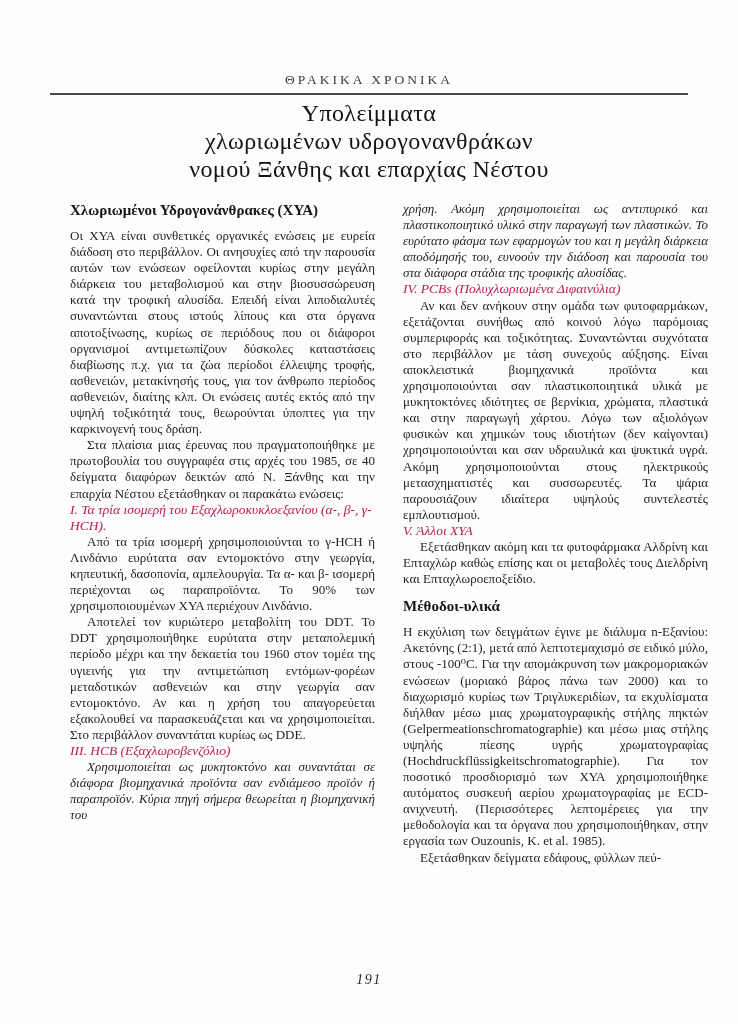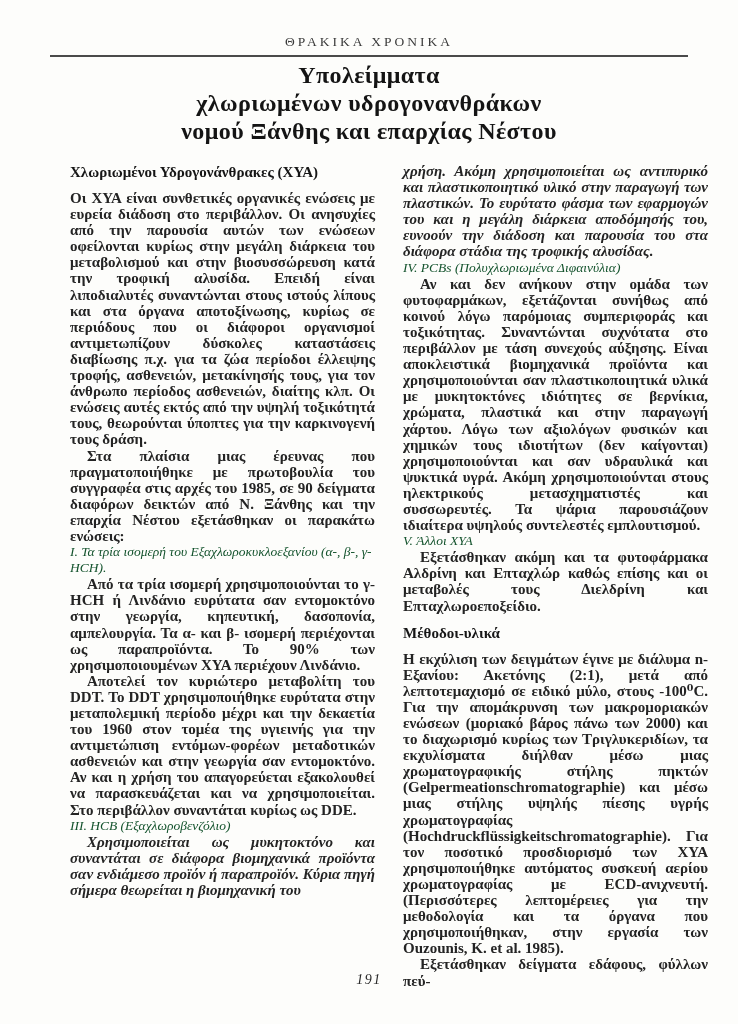--- a/index.html
+++ b/index.html
@@ -10,21 +10,21 @@
   .page {
     position: relative;
     width: 738px;
     height: 1024px;
     margin: 0 auto;
     background: #fdfdfb;
     color: #222;
     font-family: "Liberation Serif", "DejaVu Serif", serif;
     overflow: hidden;
     box-sizing: border-box;
-    padding-top: 34px;
+    padding-top: 72px;
   }
   .running-head {
     text-align: center;
     font-size: 13.5px;
     letter-spacing: 3px;
     color: #3b3b3b;
     line-height: 16px;
   }
   .rule {
     width: 638px;
@@ -36,21 +36,21 @@
     text-align: center;
     font-size: 20px;
     letter-spacing: 1.5px;
     color: #1d1d1d;
     line-height: 24px;
   }
   .title {
     margin: 4px 0 0 0;
     text-align: center;
     font-size: 24px;
-    font-weight: bold;
+    font-weight: normal;
     letter-spacing: 0.4px;
     color: #141414;
     line-height: 28px;
   }
   .title span { display: block; }
   .columns {
     display: flex;
     gap: 28px;
     margin: 18px 50px 0 70px;
   }
@@ -61,34 +61,33 @@
   .col-heading {
     font-size: 15px;
     font-weight: bold;
     color: #161616;
     margin: 0 0 8px 0;
     line-height: 19px;
   }
   .col-heading.mt { margin-top: 10px; }
   p.body {
     margin: 0;
-    font-size: 15px;
+    font-size: 13px;
     line-height: 16.1px;
     text-align: justify;
     color: #242424;
-    font-weight: bold;
   }
   p.ind { text-indent: 17px; }
   p.it { font-style: italic; }
   p.section-head {
     margin: 0;
     font-size: 13.5px;
     line-height: 16.1px;
     font-style: italic;
-    color: #14532d;
+    color: #be185d;
     text-align: left;
   }
   .page-number {
     position: absolute;
     left: 0;
     right: 0;
     top: 972px;
     text-align: center;
     font-size: 14px;
     font-style: italic;
@@ -109,21 +108,21 @@
     <span>Υπολείμματα</span>
     <span>χλωριωμένων υδρογονανθράκων</span>
     <span>νομού Ξάνθης και επαρχίας Νέστου</span>
   </h1>
 
   <div class="columns">
 
     <div class="col">
       <h2 class="col-heading">Χλωριωμένοι Υδρογονάνθρακες (ΧΥΑ)</h2>
       <p class="body">Οι ΧΥΑ είναι συνθετικές οργανικές ενώσεις με ευρεία διάδοση στο περιβάλλον. Οι ανησυχίες από την παρουσία αυτών των ενώσεων οφείλονται κυρίως στην μεγάλη διάρκεια του μεταβολισμού και στην βιοσυσσώρευση κατά την τροφική αλυσίδα. Επειδή είναι λιποδιαλυτές συναντώνται στους ιστούς λίπους και στα όργανα αποτοξίνωσης, κυρίως σε περιόδους που οι διάφοροι οργανισμοί αντιμετωπίζουν δύσκολες καταστάσεις διαβίωσης π.χ. για τα ζώα περίοδοι έλλειψης τροφής, ασθενειών, μετακίνησής τους, για τον άνθρωπο περίοδος ασθενειών, διαίτης κλπ. Οι ενώσεις αυτές εκτός από την υψηλή τοξικότητά τους, θεωρούνται ύποπτες για την καρκινογενή τους δράση.</p>
-      <p class="body ind">Στα πλαίσια μιας έρευνας που πραγματοποιήθηκε με πρωτοβουλία του συγγραφέα στις αρχές του 1985, σε 90 δείγματα διαφόρων δεικτών από Ν. Ξάνθης και την επαρχία Νέστου εξετάσθηκαν οι παρακάτω ενώσεις:</p>
+      <p class="body ind">Στα πλαίσια μιας έρευνας που πραγματοποιήθηκε με πρωτοβουλία του συγγραφέα στις αρχές του 1985, σε 40 δείγματα διαφόρων δεικτών από Ν. Ξάνθης και την επαρχία Νέστου εξετάσθηκαν οι παρακάτω ενώσεις:</p>
       <p class="section-head">Ι. Τα τρία ισομερή του Εξαχλωροκυκλοεξανίου (α-, β-, γ-HCH).</p>
       <p class="body ind">Από τα τρία ισομερή χρησιμοποιούνται το γ-HCH ή Λινδάνιο ευρύτατα σαν εντομοκτόνο στην γεωργία, κηπευτική, δασοπονία, αμπελουργία. Τα α- και β- ισομερή περιέχονται ως παραπροϊόντα. Το 90% των χρησιμοποιουμένων ΧΥΑ περιέχουν Λινδάνιο.</p>
       <p class="body ind">Αποτελεί τον κυριώτερο μεταβολίτη του DDT. Το DDT χρησιμοποιήθηκε ευρύτατα στην μεταπολεμική περίοδο μέχρι και την δεκαετία του 1960 στον τομέα της υγιεινής για την αντιμετώπιση εντόμων-φορέων μεταδοτικών ασθενειών και στην γεωργία σαν εντομοκτόνο. Αν και η χρήση του απαγορεύεται εξακολουθεί να παρασκευάζεται και να χρησιμοποιείται. Στο περιβάλλον συναντάται κυρίως ως DDE.</p>
       <p class="section-head">ΙΙΙ. HCB (Εξαχλωροβενζόλιο)</p>
       <p class="body ind it">Χρησιμοποιείται ως μυκητοκτόνο και συναντάται σε διάφορα βιομηχανικά προϊόντα σαν ενδιάμεσο προϊόν ή παραπροϊόν. Κύρια πηγή σήμερα θεωρείται η βιομηχανική του</p>
     </div>
 
     <div class="col">
       <p class="body it">χρήση. Ακόμη χρησιμοποιείται ως αντιπυρικό και πλαστικοποιητικό υλικό στην παραγωγή των πλαστικών. Το ευρύτατο φάσμα των εφαρμογών του και η μεγάλη διάρκεια αποδόμησής του, ευνοούν την διάδοση και παρουσία του στα διάφορα στάδια της τροφικής αλυσίδας.</p>
       <p class="section-head">IV. PCBs (Πολυχλωριωμένα Διφαινύλια)</p>

